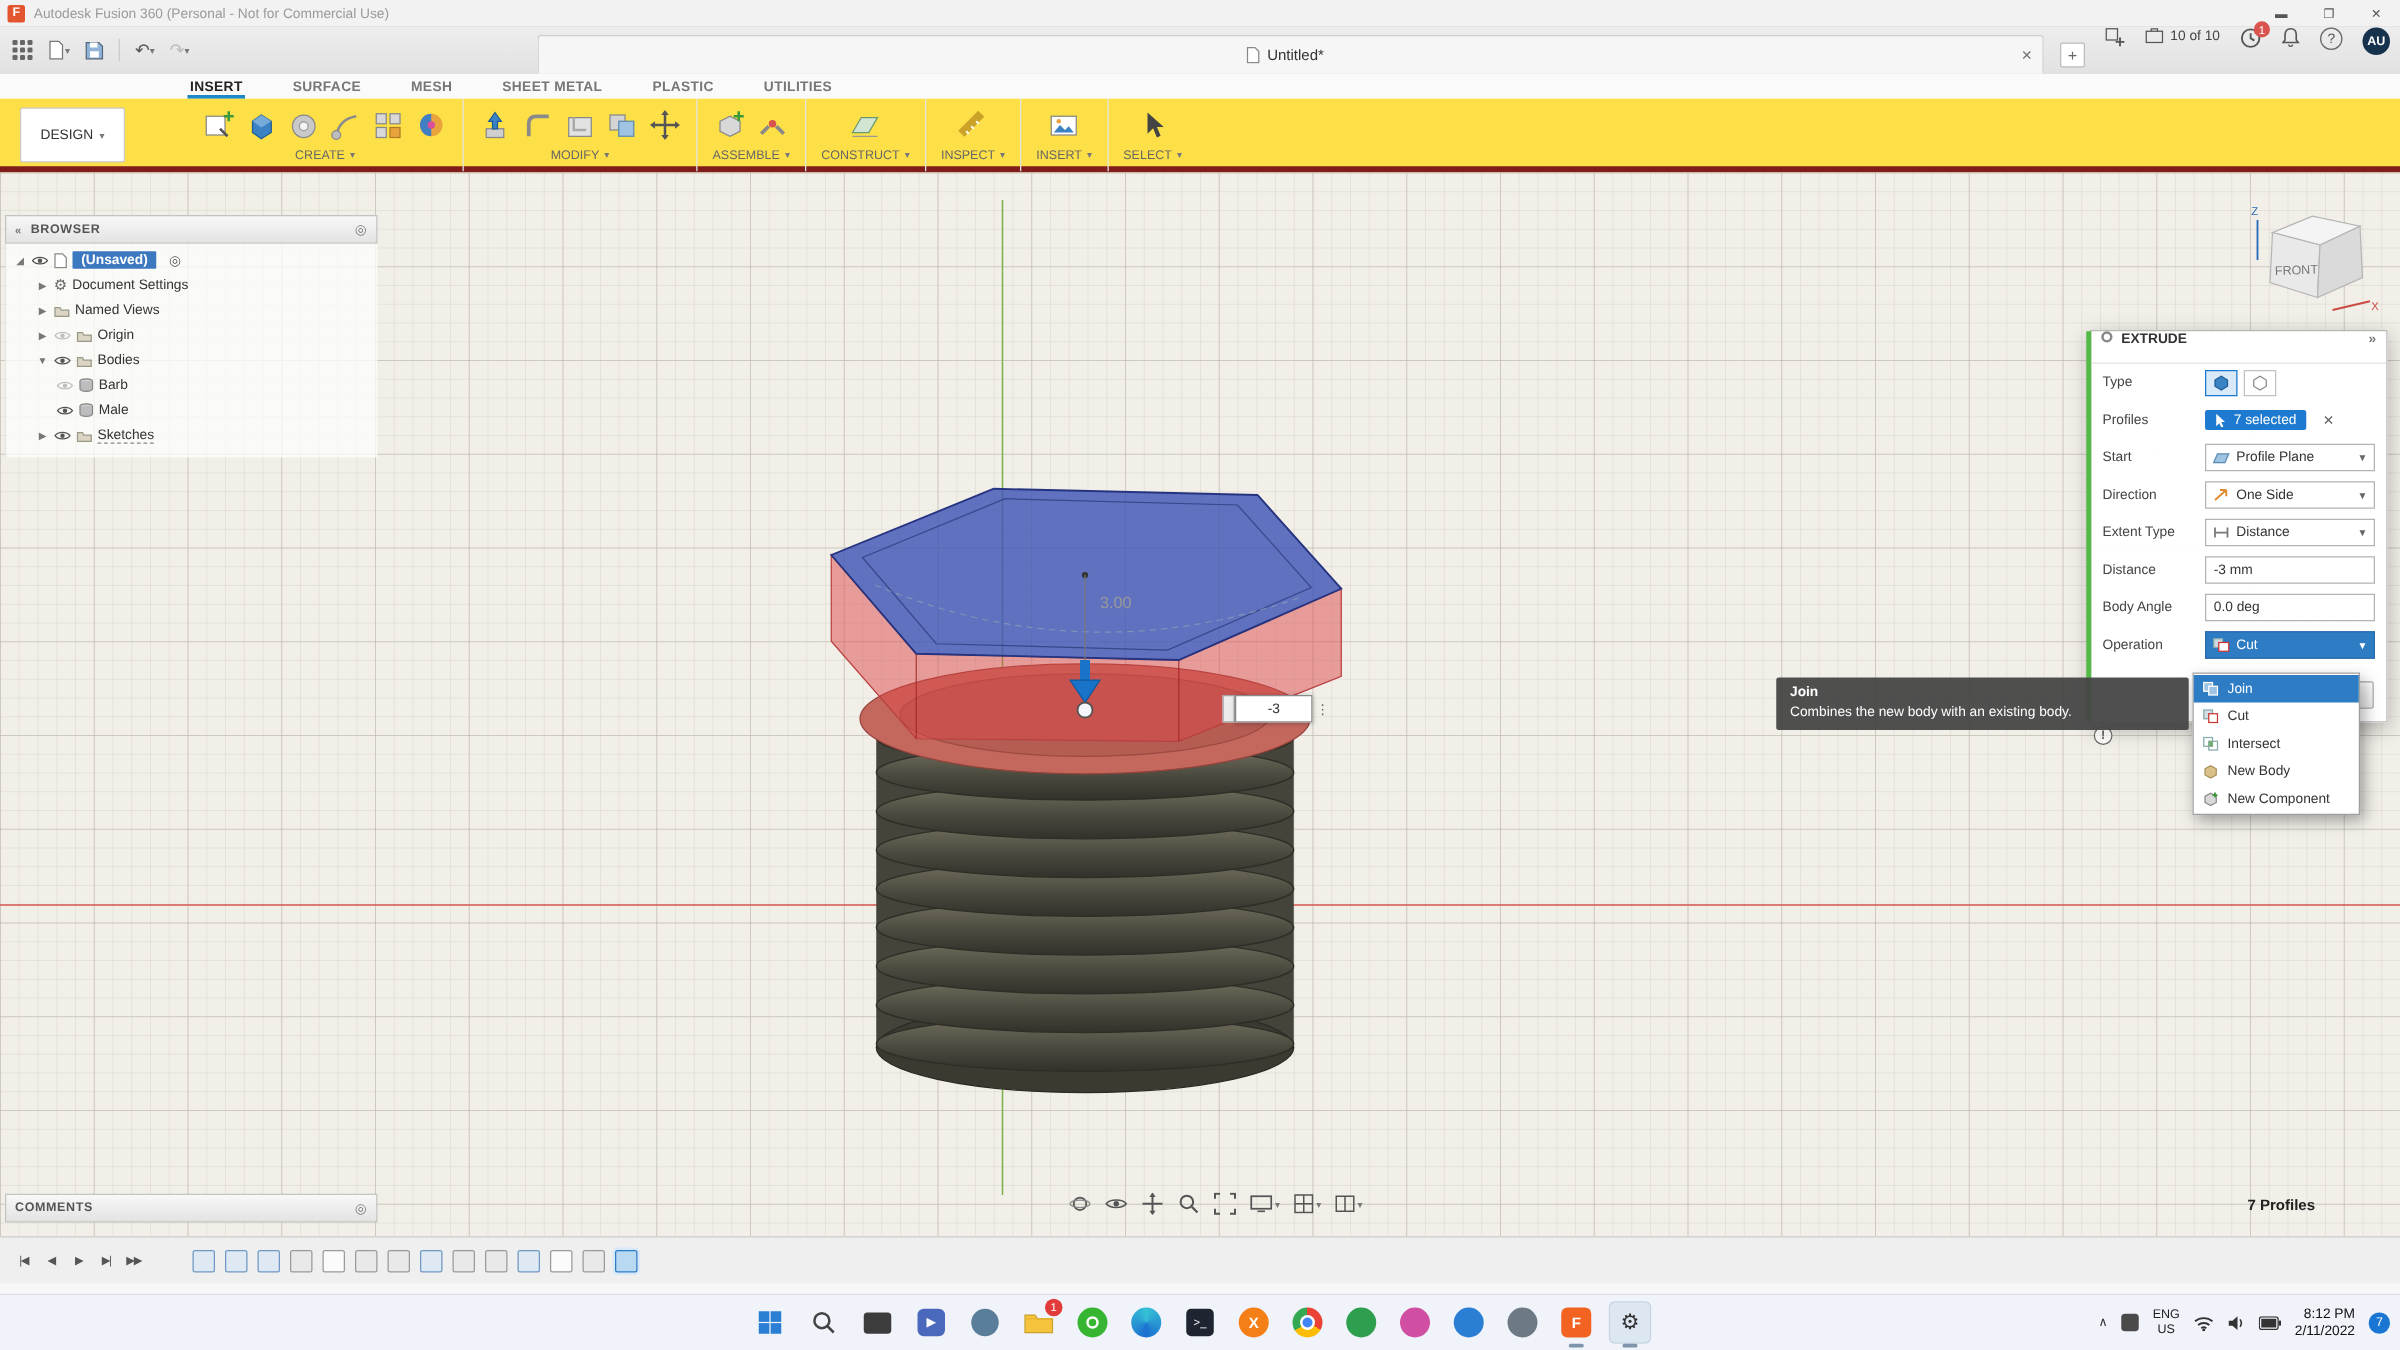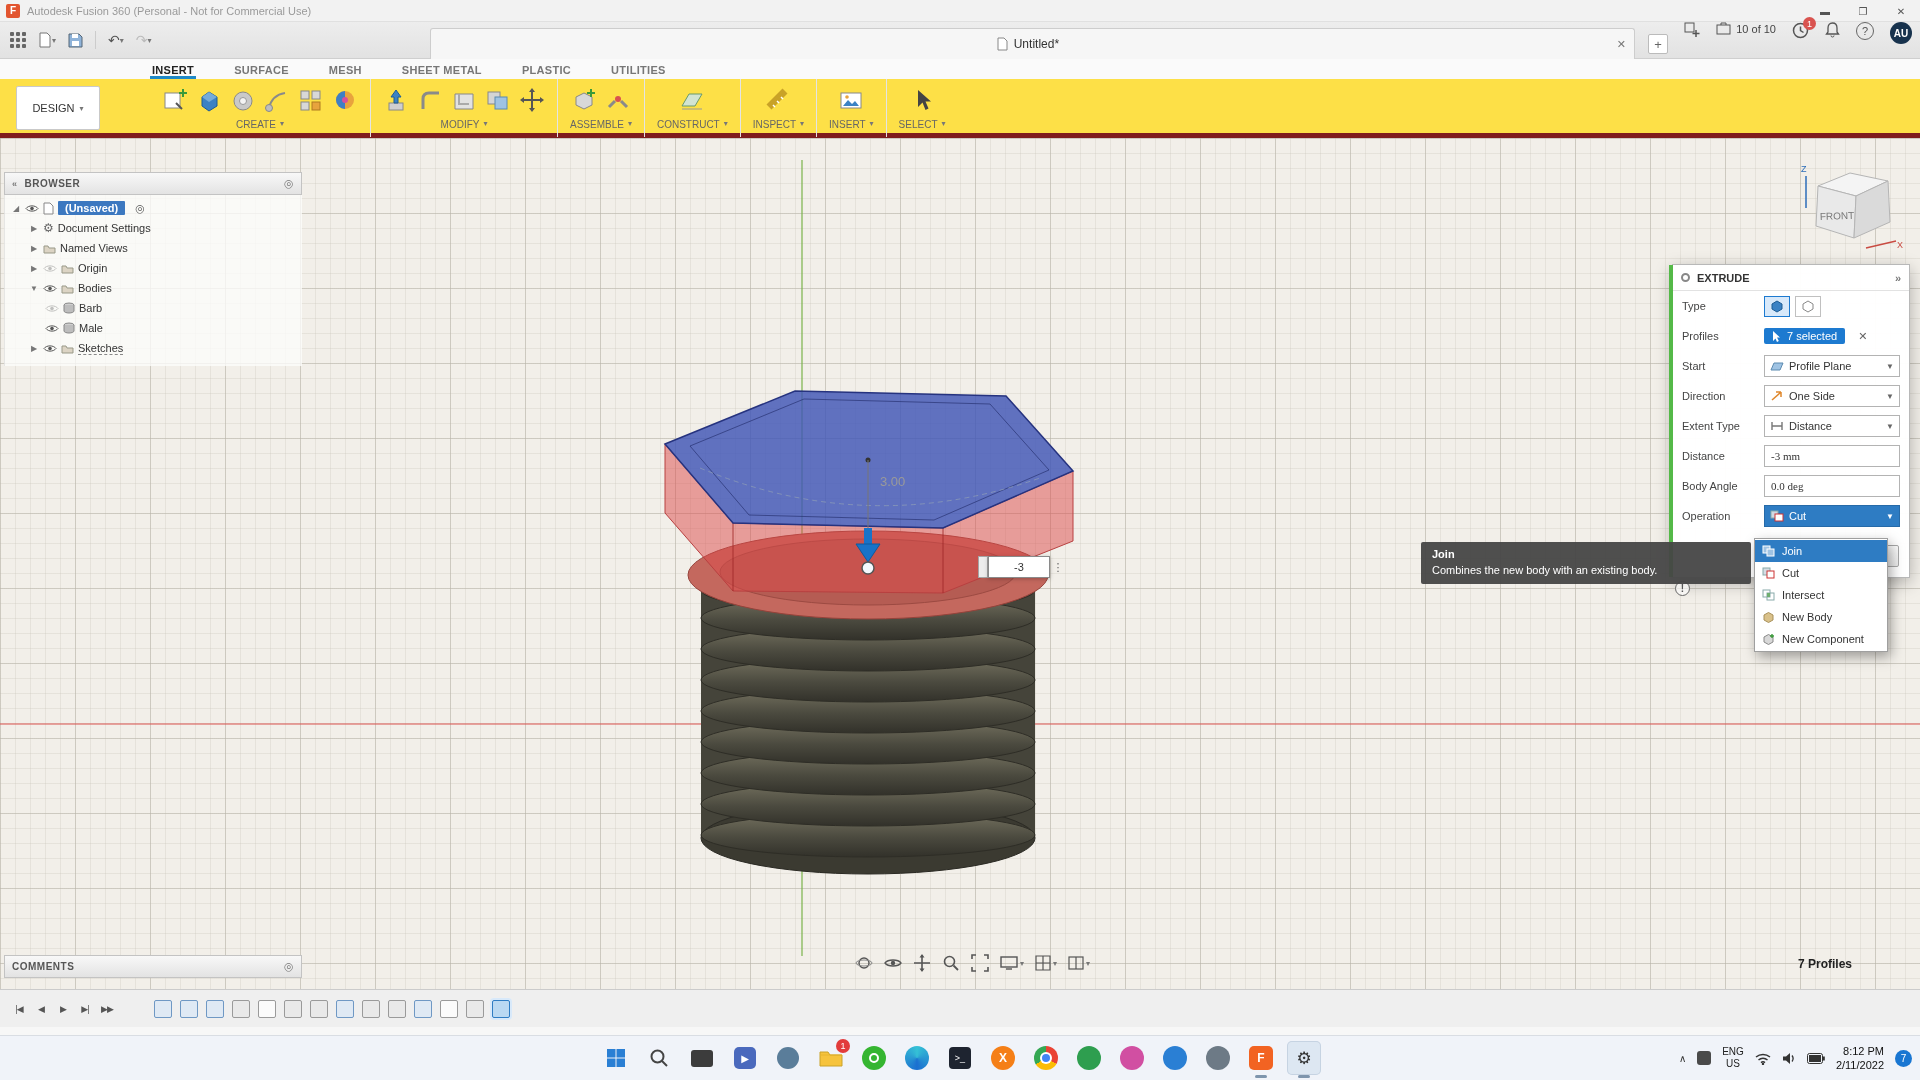--- a/index.html
+++ b/index.html
@@ -82,31 +82,31 @@
 .lock{width:15px;height:15px;position:relative;flex:none}
 .lock::before{content:"";position:absolute;left:3px;top:0;width:9px;height:8px;border:2px solid #c22;border-bottom:none;border-radius:4px 4px 0 0}
 .lock::after{content:"";position:absolute;left:0;top:5px;width:15px;height:10px;background:#c22;border-radius:2px}
 .warn-label{font-weight:bold;color:#222}
 .warn-msg{color:#333}
 .warn-link{color:#1c79c0}
 
 
 .dialog{position:absolute;left:1672px;top:264px;width:238px;background:rgba(255,255,255,.97);border:1px solid #b8b8b8;box-shadow:0 5px 16px rgba(0,0,0,.28);z-index:20}
 .dialog::before{content:"";position:absolute;left:-4px;top:0;width:4px;height:100%;background:#54b948}
-.dlg-header{height:26px;display:flex;align-items:center;gap:7px;padding:0 8px;border-bottom:1px solid #e2e2e2;font-size:11px;font-weight:bold;color:#333}
+.dlg-header{height:26px;display:flex;align-items:flex-start;gap:7px;padding:0 8px;border-bottom:1px solid #e2e2e2;font-size:11px;font-weight:bold;color:#333}
 .dlg-dot{width:9px;height:9px;border-radius:50%;border:2px solid #888}
 .dlg-exp{margin-left:auto;color:#777}
 .dlg-row{display:flex;align-items:center;height:30px;padding:0 9px;font-size:11px}
 .dlg-label{width:82px;color:#444;flex:none}
 .dlg-ctl{flex:1;display:flex;align-items:center;gap:5px}
 .select{flex:1;height:22px;border:1px solid #b3b3b3;background:#fff;display:flex;align-items:center;gap:5px;padding:0 5px;font-size:11px;color:#333}
 .select .sp{margin-left:auto;color:#666;font-size:8px}
 .select.open{background:#2e7cc3;border-color:#266aa8;color:#fff}
 .select.open .sp{color:#fff}
-.tinput{flex:1;height:22px;border:1px solid #b3b3b3;padding:0 6px;font-size:11px;font-family:Liberation Serif, serif;background:#fff;color:#333;width:100%}
+.tinput{flex:1;height:22px;border:1px solid #b3b3b3;padding:0 6px;font-size:11px;font-family:Liberation Sans, sans-serif;background:#fff;color:#333;width:100%}
 .chip{background:#1d7ad0;color:#fff;padding:2px 8px;font-size:11px;border-radius:2px;display:flex;gap:6px;align-items:center}
 .chip-x{margin-left:8px;color:#666;font-size:11px}
 .type-tog{width:26px;height:21px;border:1px solid #c0c0c0;background:#fff;display:flex;align-items:center;justify-content:center}
 .type-tog.on{border-color:#1d7ad0;background:#d8e9fa}
 .dlg-footer{display:flex;justify-content:flex-end;gap:10px;padding:14px 10px 10px}
 .btn{height:22px;padding:0 16px;border:1px solid #a8a8a8;background:linear-gradient(#fdfdfd,#ebebeb);font-size:11px;border-radius:2px;display:flex;align-items:center;color:#333}
 
 
 .dropdown{position:absolute;left:1754px;top:538px;width:134px;background:#fff;border:1px solid #9f9f9f;box-shadow:3px 5px 12px rgba(0,0,0,.35);z-index:30;padding:1px 0}
 .opt{display:flex;align-items:center;gap:7px;height:22px;padding:0 7px;font-size:11px;color:#333}

